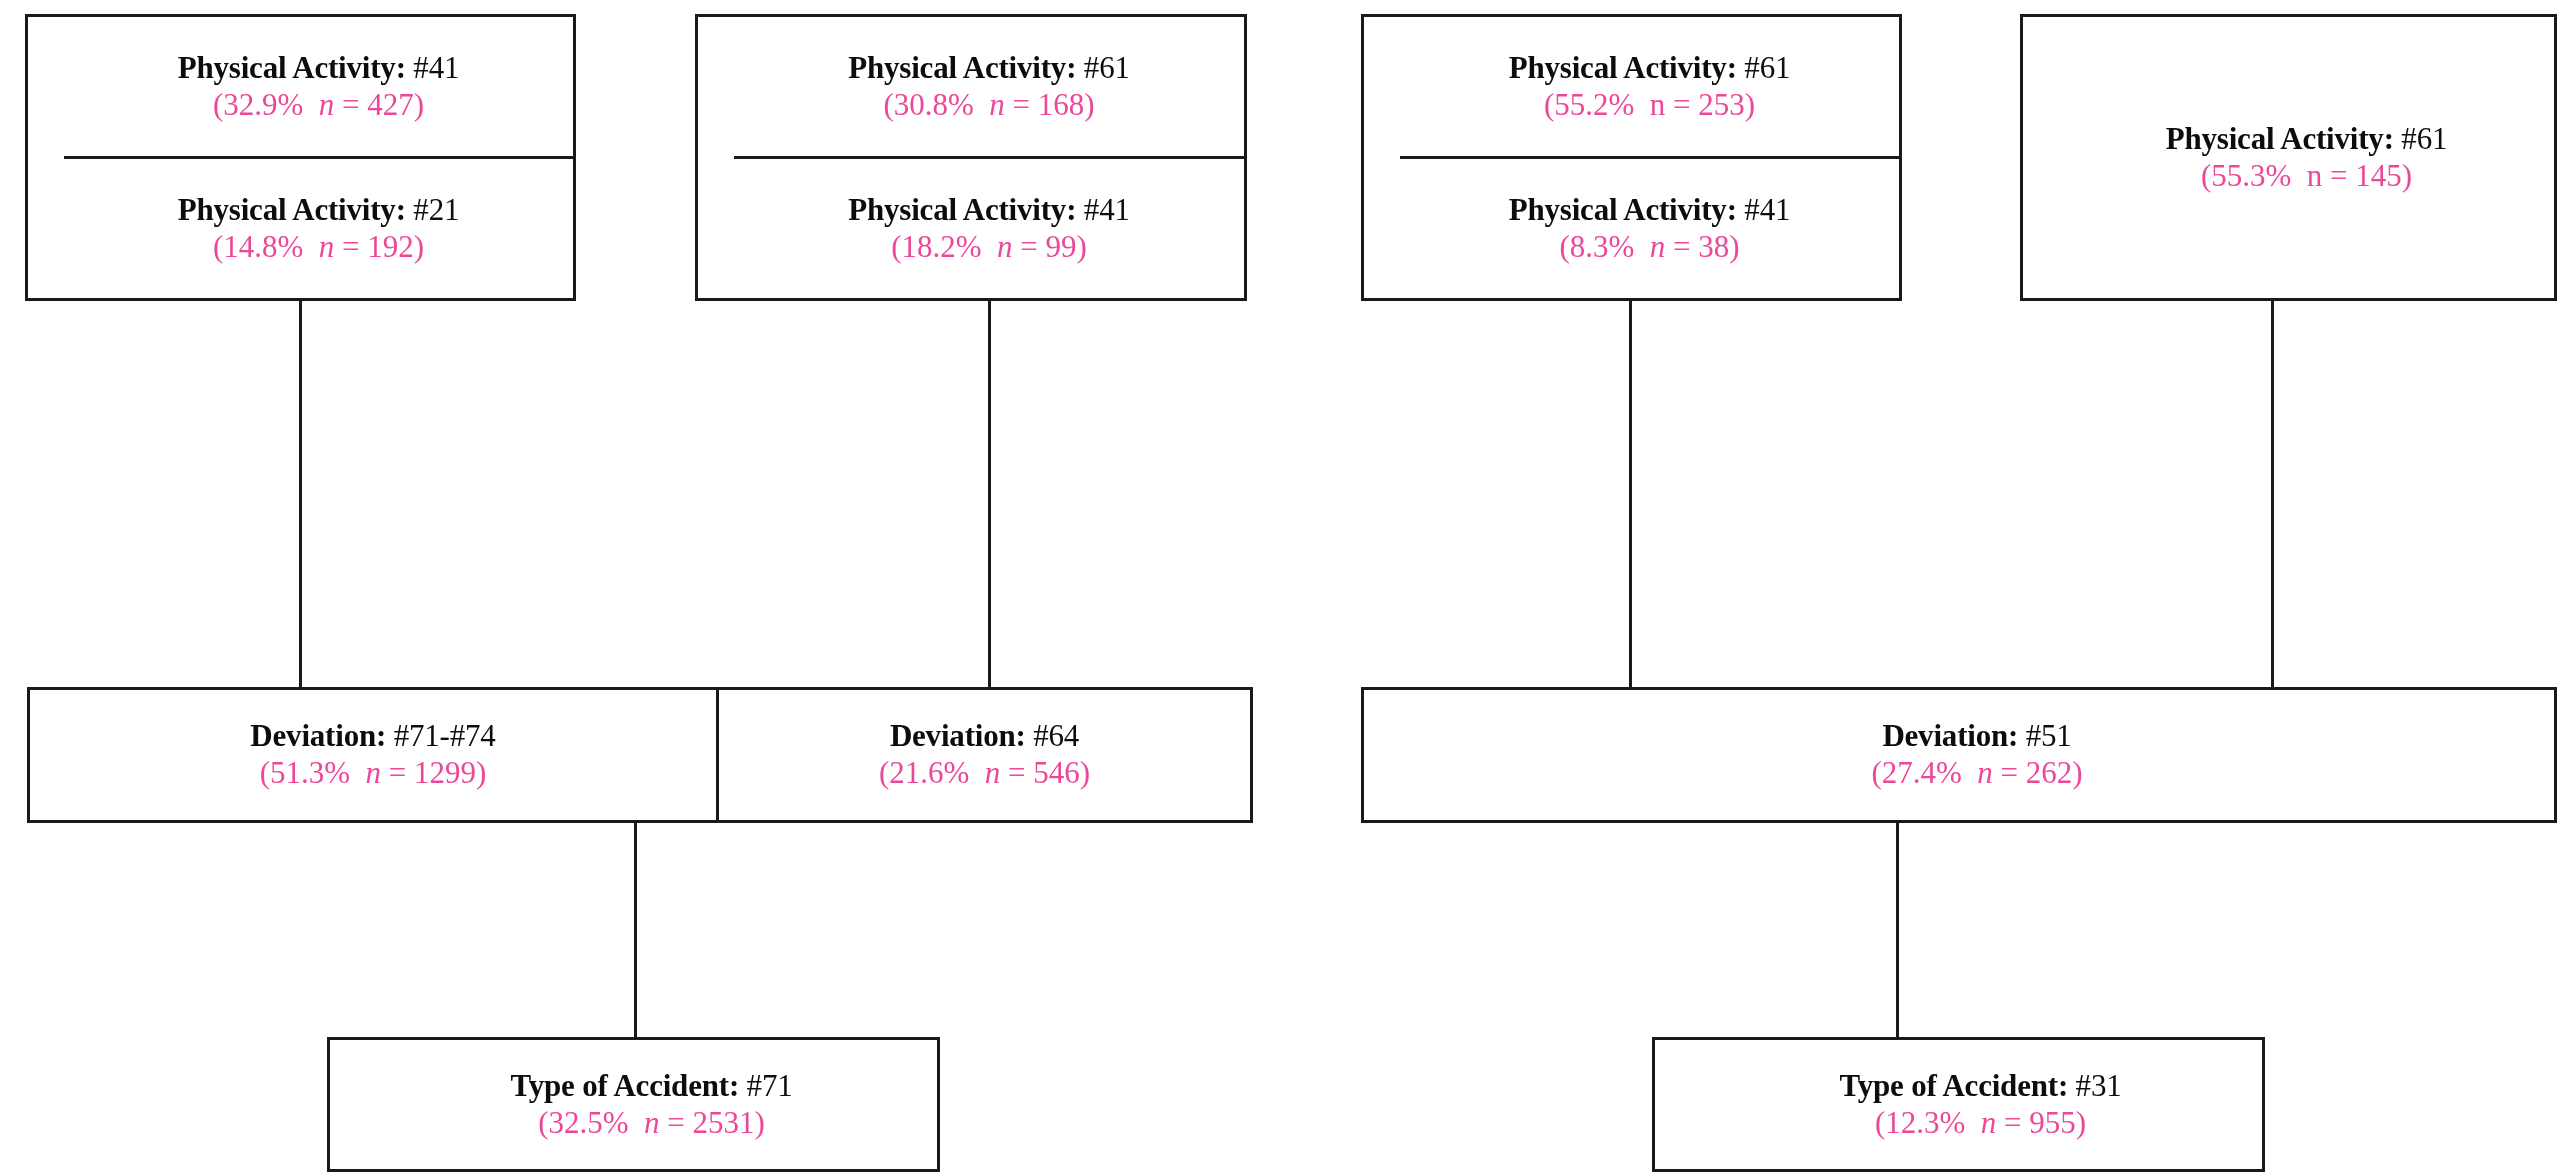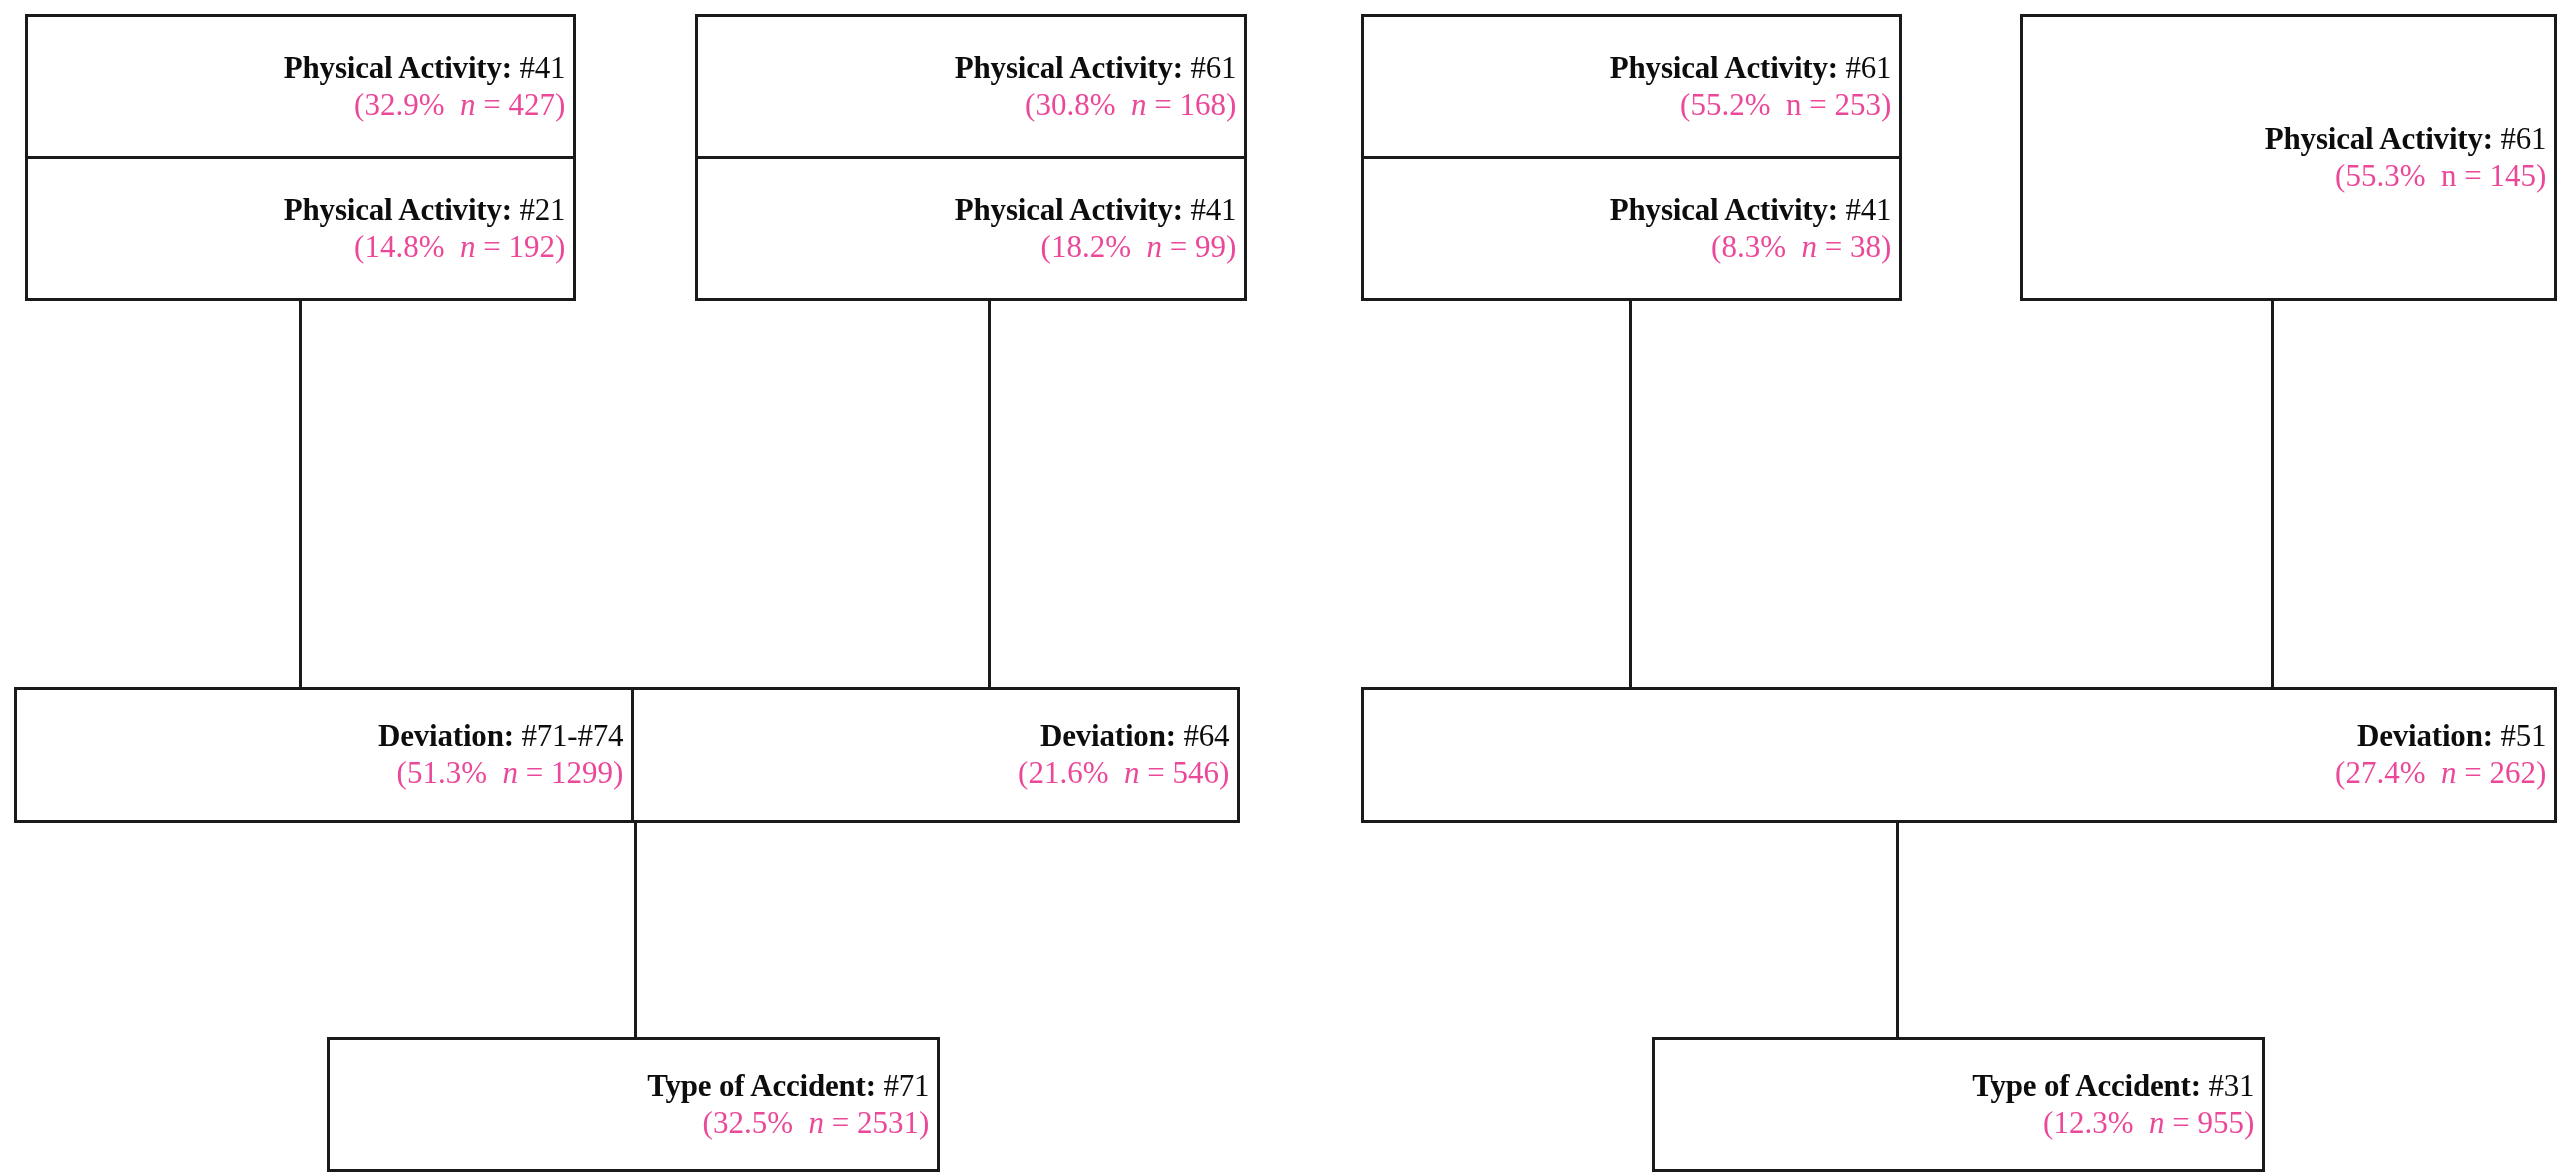--- a/index.html
+++ b/index.html
@@ -23,24 +23,25 @@
     border: 3.1px solid #1a1a1a;
     background: #ffffff;
     display: flex;
     flex-direction: column;
   }
   .cell {
     box-sizing: border-box;
     flex: 1 1 0;
     display: flex;
     flex-direction: column;
-    align-items: flex-end;
+    align-items: center;
     justify-content: center;
     text-align: center;
     padding: 3.1px 7.7px;
+    margin-left: 36px;
   }
   .cell + .cell {
     border-top: 3.1px solid #1a1a1a;
   }
   .split {
     flex-direction: row;
   }
   .split > .cell + .cell {
     border-top: none;
     border-left: 3.1px solid #1a1a1a;
@@ -148,21 +149,21 @@
         <span>(</span><span>55.3%</span><span>&nbsp;&nbsp;</span><span class="nplain">n</span><span> = </span><span>145</span><span>)</span>
       </div>
     </div>
   </div>
 
   <div class="conn" style="left:299px; top:299px; height:389px;"></div>
   <div class="conn" style="left:988px; top:299px; height:389px;"></div>
   <div class="conn" style="left:1629px; top:299px; height:389px;"></div>
   <div class="conn" style="left:2271px; top:299px; height:389px;"></div>
 
-  <div class="node split" style="left:14px; top:687px; width:1226px; height:136px;">
+  <div class="node split" style="left:27px; top:687px; width:1226px; height:136px;">
     <div class="cell" style="flex:0 0 614px;">
       <div class="line1">
         <span>Deviation</span><span>: </span><span class="idcode">#71-#74</span>
       </div>
       <div class="line2">
         <span>(</span><span>51.3%</span><span>&nbsp;&nbsp;</span><span class="nital">n</span><span> = </span><span>1299</span><span>)</span>
       </div>
     </div>
     <div class="cell">
       <div class="line1">

